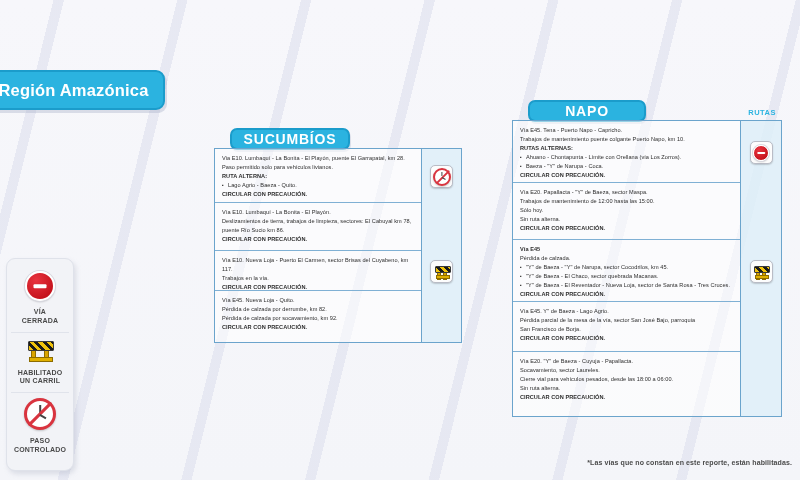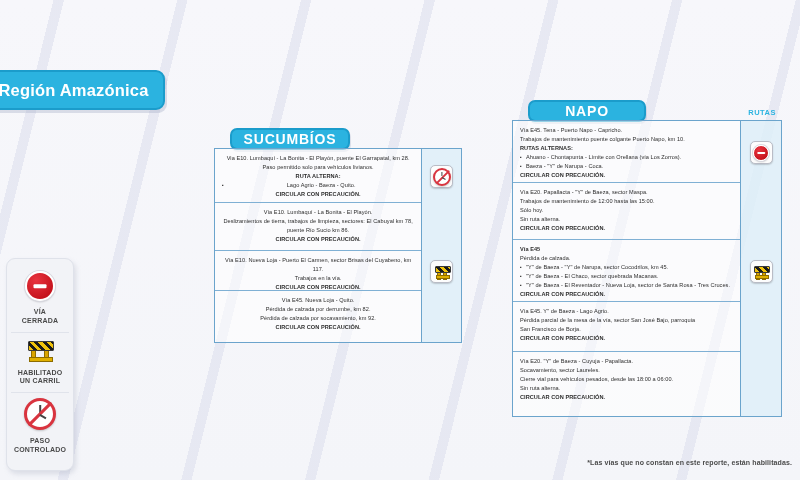--- a/index.html
+++ b/index.html
@@ -202,21 +202,21 @@
   .chip .ic-clock::after { width:4px; height:1.2px; }
   .chip .ic-slash { left:-1px; width:18px; height:2px; }
   .chip .ic-lane { width: 16px; height: 14px; }
   .chip .ic-lane .bar { left:1px; top:1px; width:14px; height:5px; }
   .chip .ic-lane .post { height:7px; top:6px; width:2px; }
   .chip .ic-lane .post.l { left:3px; }
   .chip .ic-lane .post.r { right:3px; }
   .chip .ic-lane .foot { left:2px; width:12px; height:2px; }
 
   
-  #panel-sucumbios { left: 214px; top: 128px; width: 248px; text-align: center; }
+  #panel-sucumbios { left: 214px; top: 128px; width: 248px; }
   #panel-sucumbios .panel-title { width: 120px; margin-left: 16px; }
   #panel-sucumbios .panel-body { margin-top: -2px; height: 195px; }
   #panel-sucumbios .status-col .status-cell { position:absolute; left:0; right:0; }
 
   
   #panel-napo { left: 512px; top: 100px; width: 270px; }
   #panel-napo .panel-title { width: 118px; margin-left: 16px; }
   #panel-napo .estado-head { right: 6px; top: 8px; }
   #panel-napo .panel-body { margin-top: -2px; height: 297px; }
   #panel-napo .status-col .status-cell { position:absolute; left:0; right:0; }

